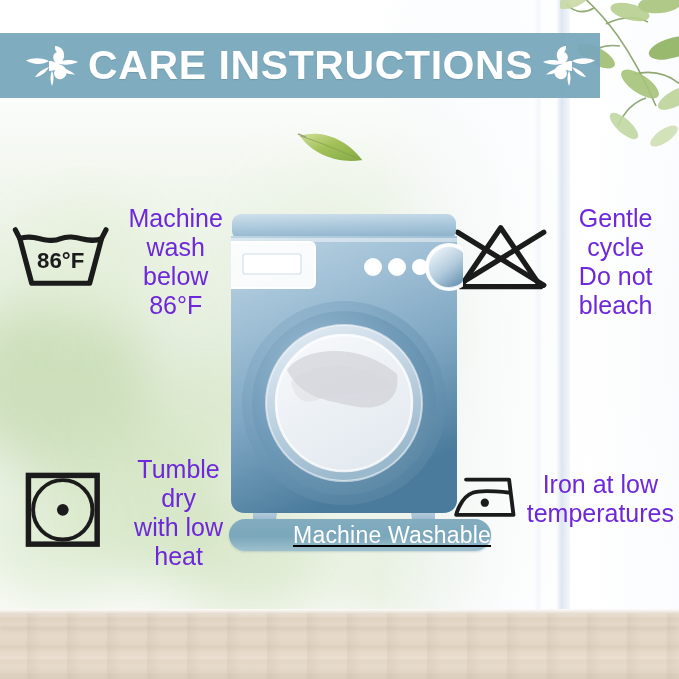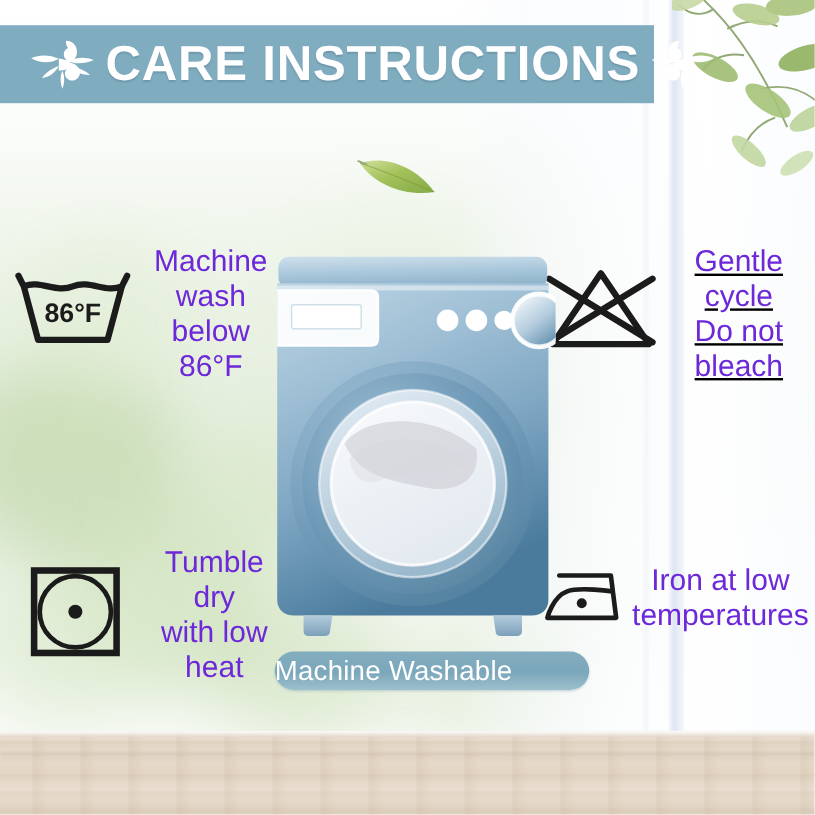--- a/index.html
+++ b/index.html
@@ -143,22 +143,22 @@
   .table-shadowline {
     position: absolute;
     left: 0; right: 0; top: 627px; height: 3px;
     background: rgba(176,157,134,.28);
     filter: blur(1.4px);
   }
 
   
   .banner {
     position: absolute;
-    left: 0; top: 21px;
-    width: 545px; height: 65px;
+    left: 0; top: 33px;
+    width: 600px; height: 65px;
     display: flex;
     align-items: center;
     justify-content: flex-start;
     gap: 0;
   }
   .banner-bg {
     position: absolute;
     inset: 0;
     background: #79a8bc;
     opacity: .95;
@@ -197,42 +197,43 @@
     margin-top: 8px;
     text-align: center;
     color: #6d28d9;
     font-size: 25px;
     line-height: 1.16;
     font-family: "Liberation Sans", sans-serif;
     white-space: pre-line;
   }
 
   #cell-wash   { left: 5px;   top: 196px; }
-  #cell-bleach { left: 444px; top: 196px; text-decoration: underline; }
+  #cell-bleach { left: 444px; top: 196px; }
   #cell-dry    { left: 5px;   top: 447px; }
   #cell-iron   { left: 444px; top: 447px; }
 
   
   .washer {
     position: absolute;
     left: 225px; top: 210px;
     width: 238px; height: 330px;
   }
 
   
   .badge {
     position: absolute;
-    left: 229px; top: 543px;
+    left: 229px; top: 519px;
     width: 262px; height: 32px;
     border-radius: 16px;
     background: linear-gradient(to bottom, #83adbf 0%, #7ba7bb 55%, #9dc0cd 100%);
     display: flex;
     align-items: center;
-    justify-content: flex-start;
+    justify-content: flex-end;
     box-shadow: 0 1px 2px rgba(110,150,170,.35);
+    text-decoration: underline;
   }
   .badge-text {
     color: #ffffff;
     font-size: 23px;
     line-height: 1;
     font-family: "Liberation Sans", sans-serif;
     letter-spacing: .2px;
   }
 </style>
 </head>

